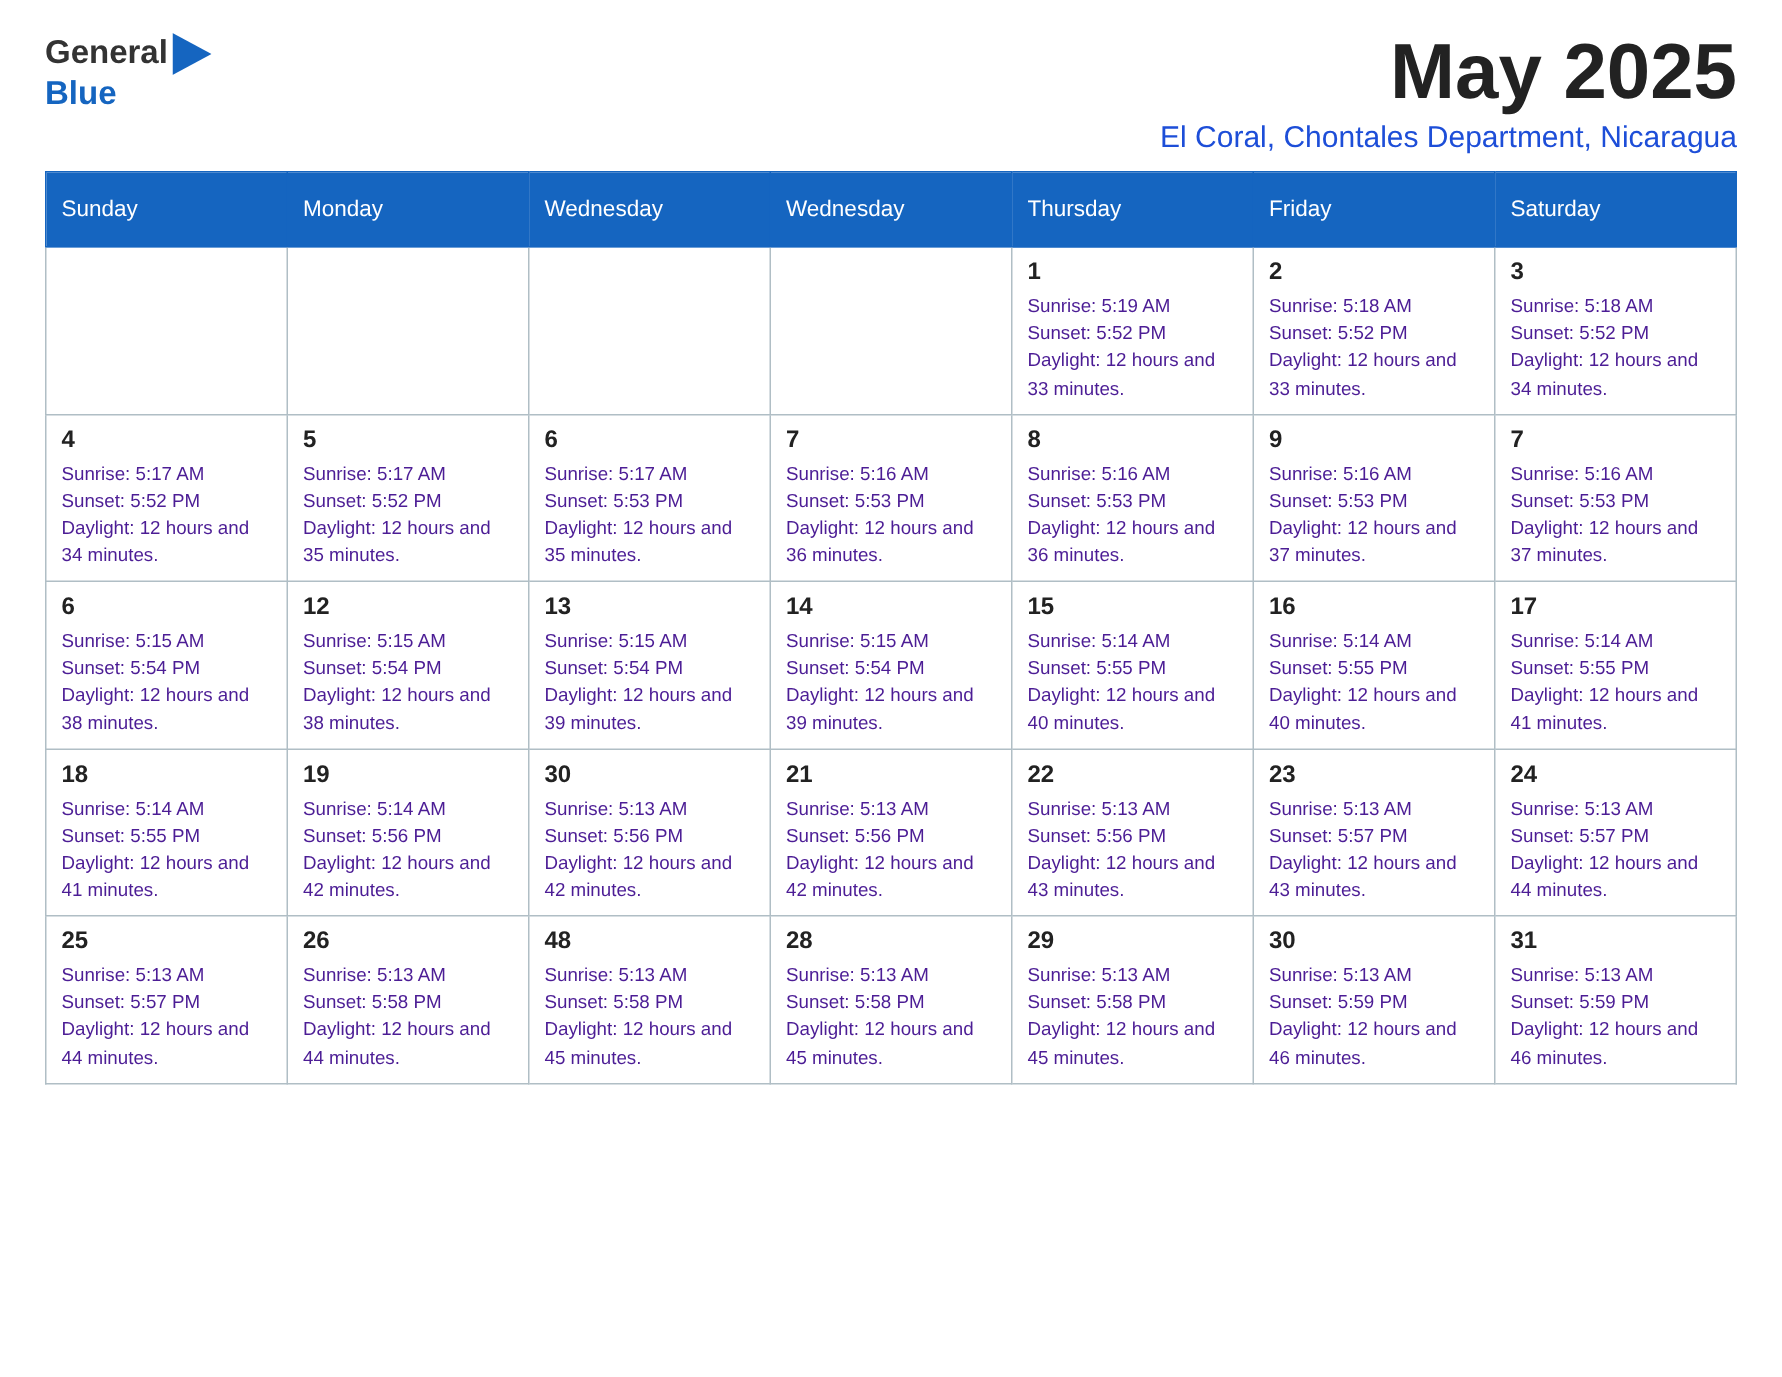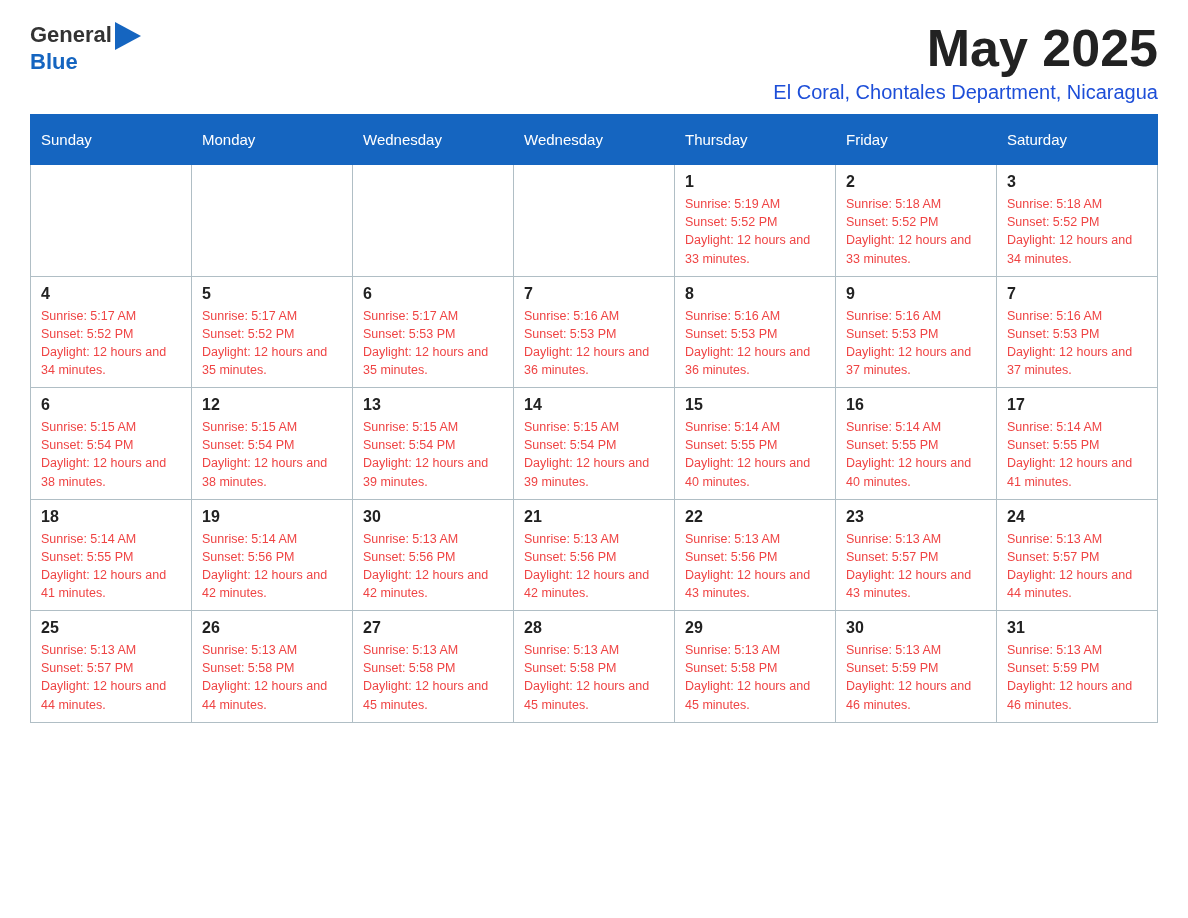--- a/index.html
+++ b/index.html
@@ -71,21 +71,21 @@
     }
     .day-number {
       font-size: 16px;
       font-weight: bold;
       color: #222;
       display: block;
       margin-bottom: 4px;
     }
     .day-info {
       font-size: 12.5px;
-      color: #ef4444;
+      color: #4c1d95;
       line-height: 1.45;
     }
     .empty-cell {
       background: #fff;
     }
     tr.week-row td {
       height: 110px;
     }
   </style>
 </head>
@@ -285,21 +285,21 @@
 Sunset: 5:57 PM
 Daylight: 12 hours and 44 minutes.</div>
         </td>
         <td>
           <span class="day-number">26</span>
           <div class="day-info" style="white-space: pre-line;">Sunrise: 5:13 AM
 Sunset: 5:58 PM
 Daylight: 12 hours and 44 minutes.</div>
         </td>
         <td>
-          <span class="day-number">27</span>
+          <span class="day-number">48</span>
           <div class="day-info" style="white-space: pre-line;">Sunrise: 5:13 AM
 Sunset: 5:58 PM
 Daylight: 12 hours and 45 minutes.</div>
         </td>
         <td>
           <span class="day-number">28</span>
           <div class="day-info" style="white-space: pre-line;">Sunrise: 5:13 AM
 Sunset: 5:58 PM
 Daylight: 12 hours and 45 minutes.</div>
         </td>

